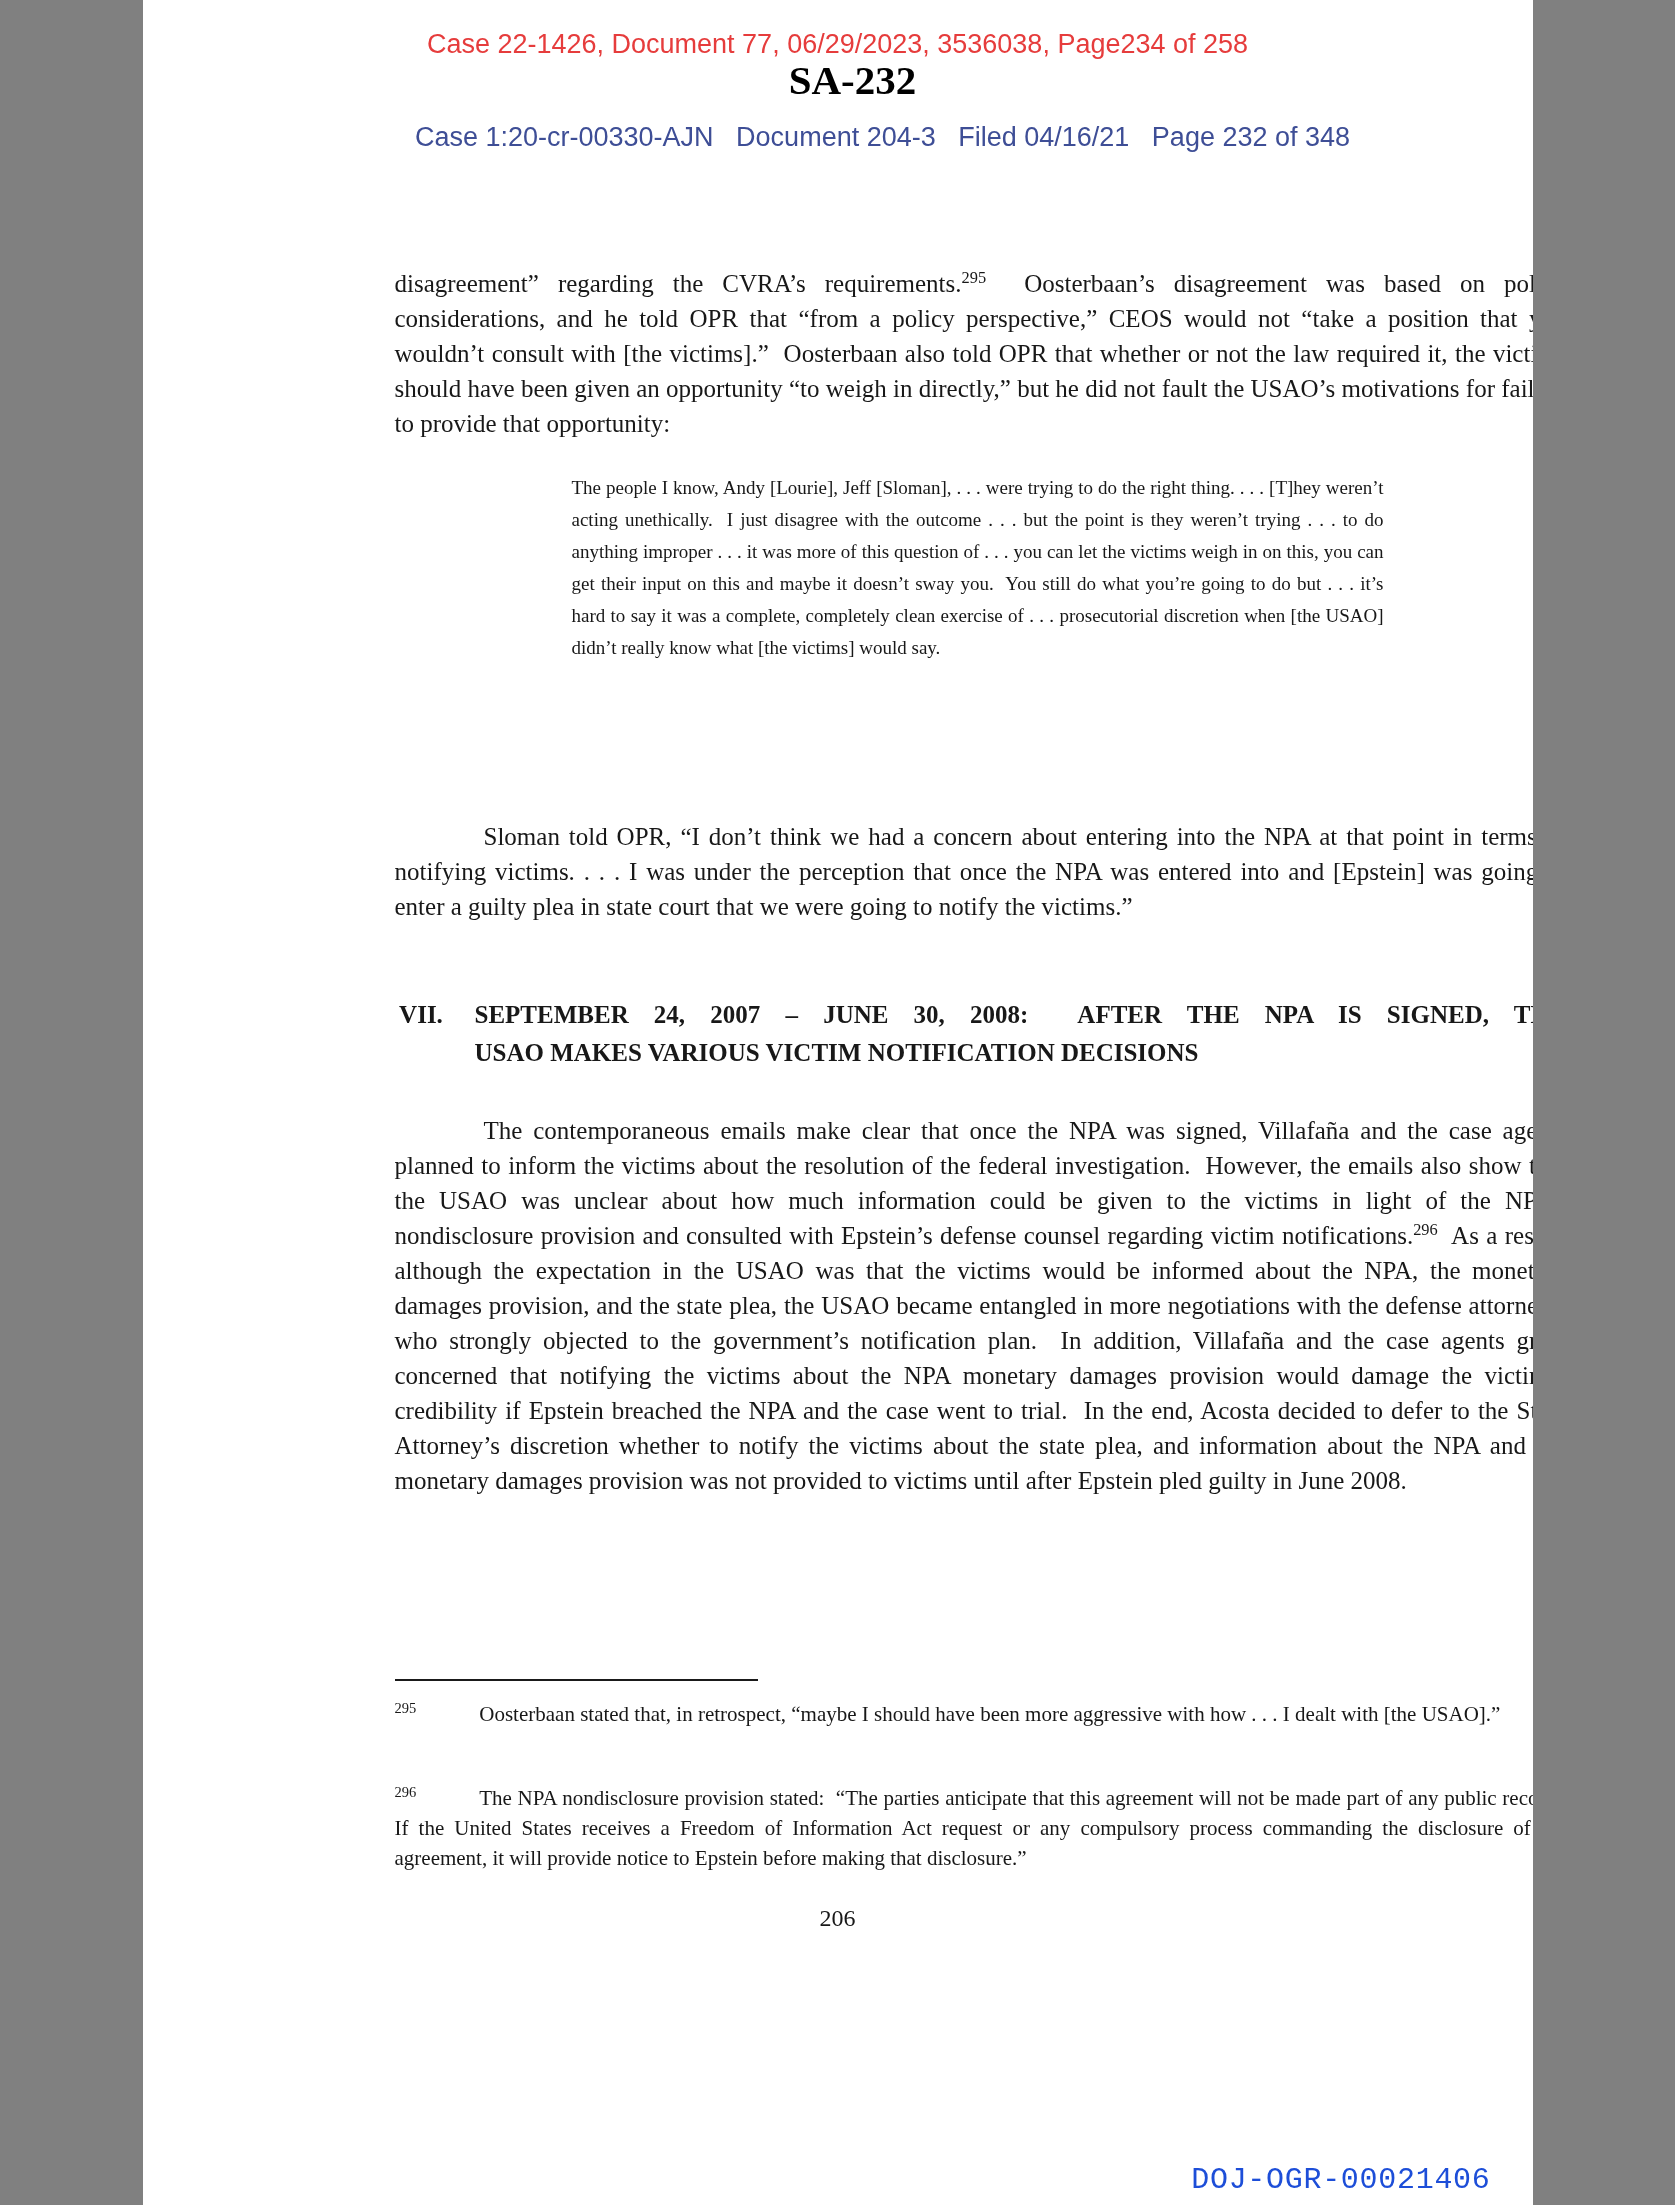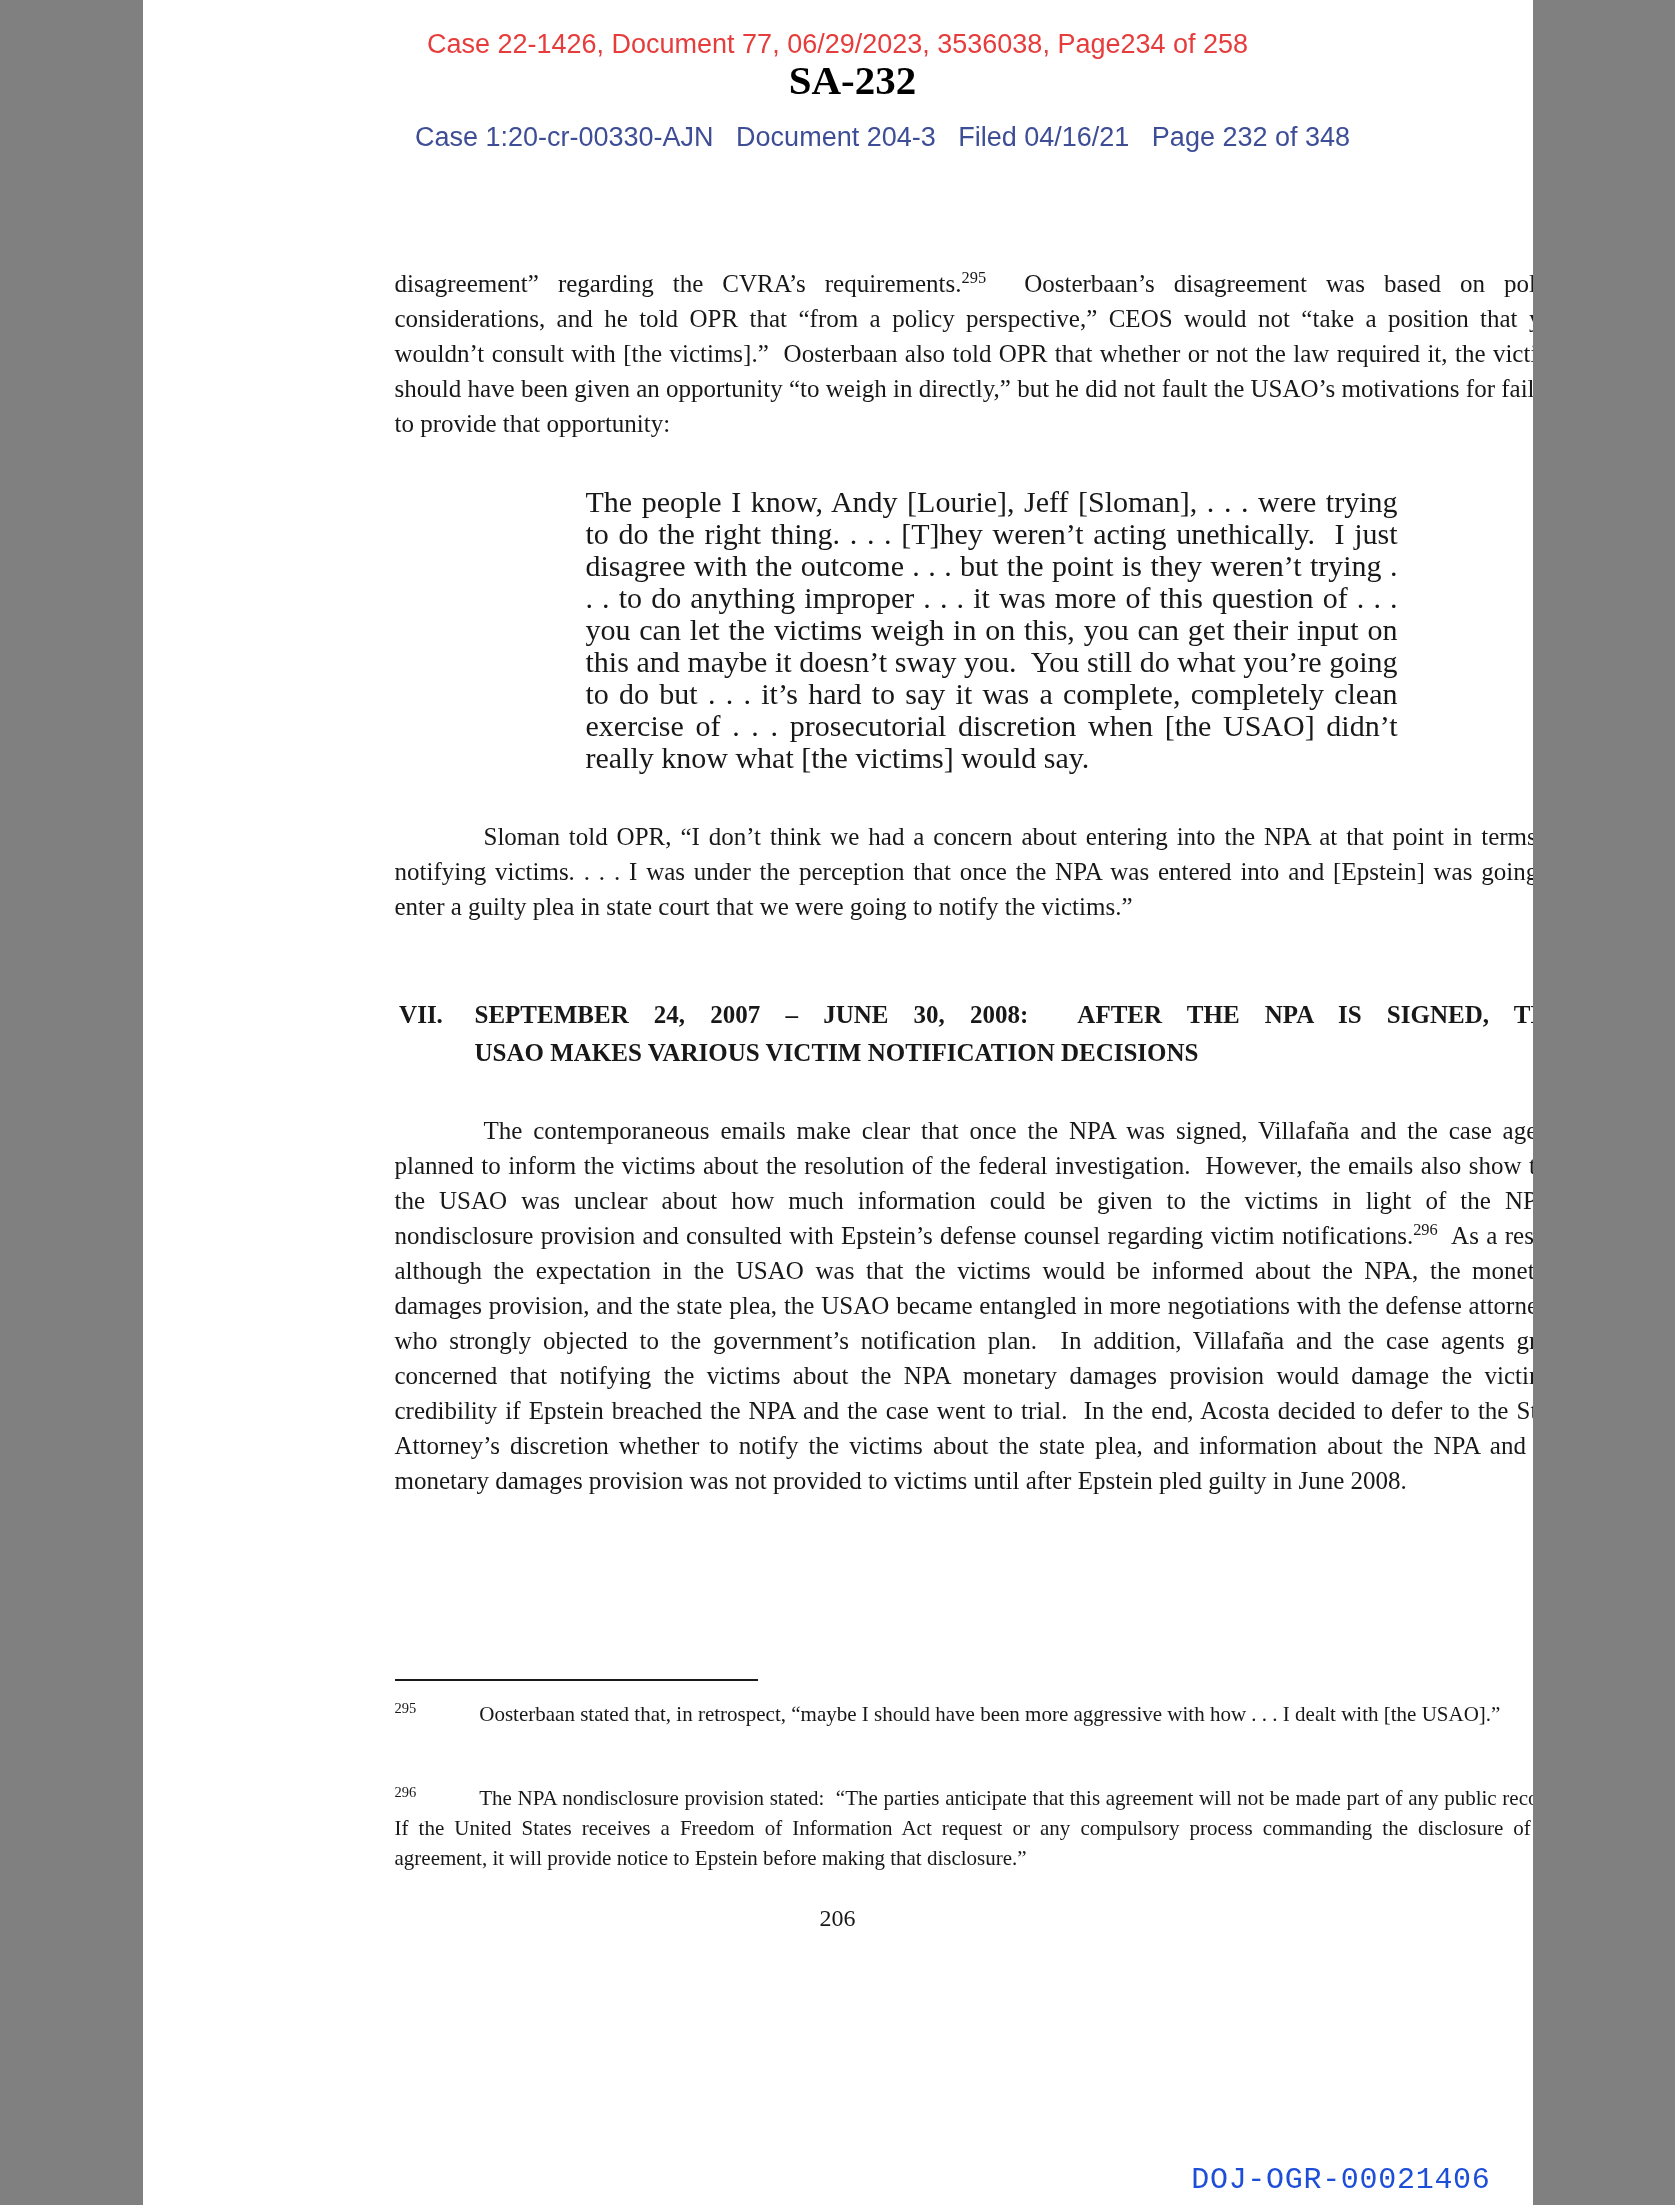--- a/index.html
+++ b/index.html
@@ -72,22 +72,22 @@
   }
   .indent-first {
     text-indent: 89px;
   }
   .para-1 { top: 266px; }
   .block-quote {
     position: absolute;
     left: 177px;
     top: 472px;
     width: 812px;
-    margin: 14px;
-    font-size: 30px;
+    margin: 0;
+    font-size: 19px;
     line-height: 32px;
     text-align: justify;
   }
   .para-2 { top: 819px; }
   
   .section-heading {
     position: absolute;
     left: 0;
     top: 996px;
     width: 1172px;

